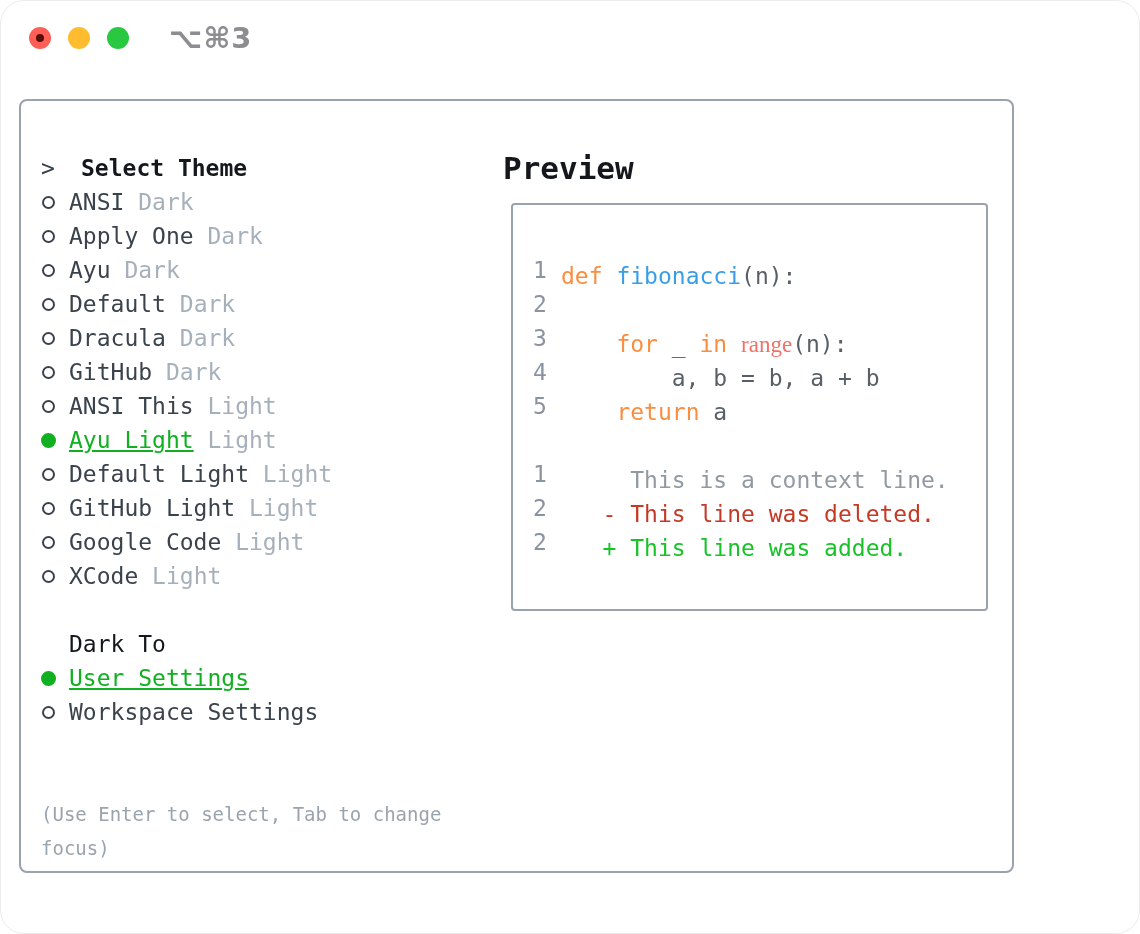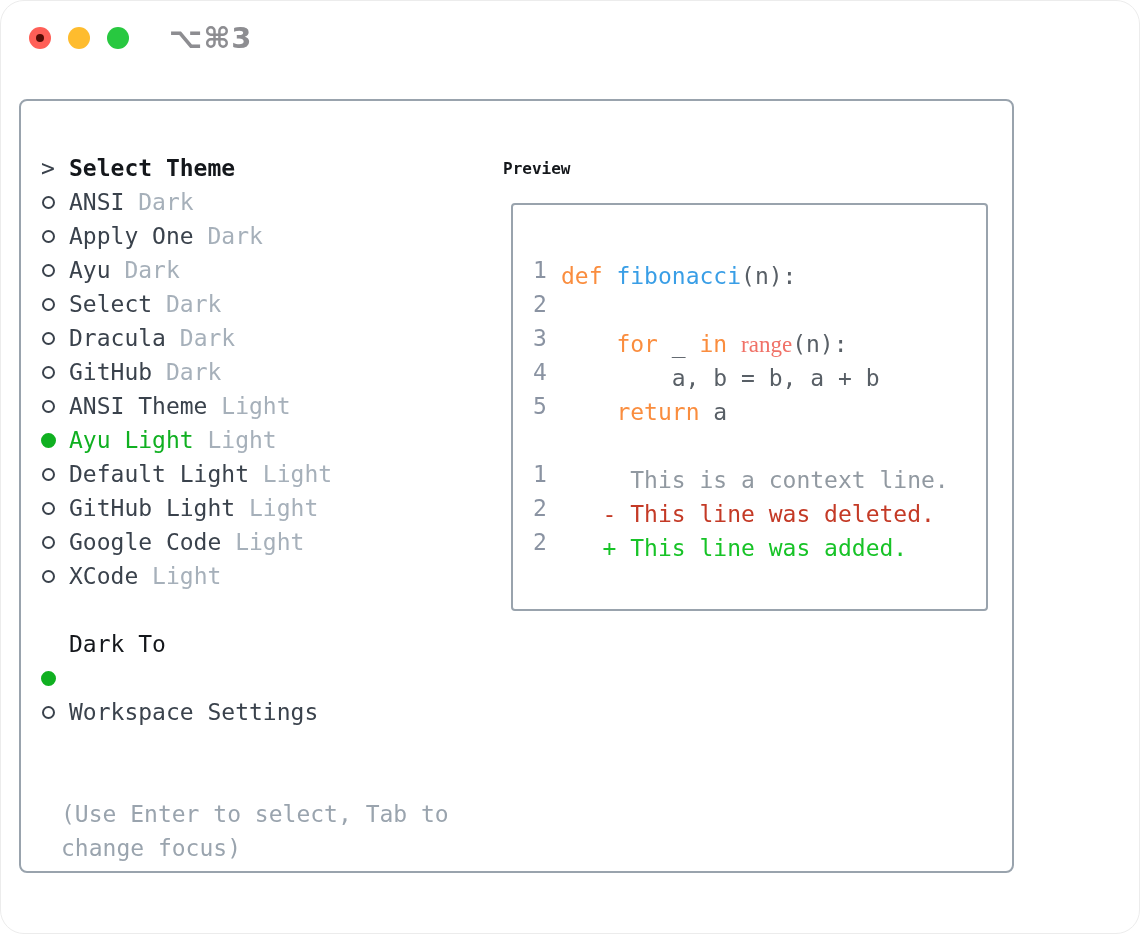--- a/index.html
+++ b/index.html
@@ -29,34 +29,33 @@
     position:absolute; left:18px; top:98px; width:995px; height:774px;
     border:2px solid var(--border-gray); border-radius:8px; background:#ffffff;
   }
 
   .left-col { position:absolute; left:20px; top:50px; width:445px; }
   .row { display:flex; align-items:center; height:34px; font-size:23px; color:var(--name-dark); }
   .marker { width:28px; flex:0 0 28px; display:flex; align-items:center; }
   .prefix-char { color:var(--name-dark); }
   .circle { width:13px; height:13px; border-radius:50%; border:2px solid var(--name-dark); margin-left:1px; }
   .circle.sel { background:var(--accent-green); border-color:var(--accent-green); width:15px; height:15px; margin-left:0; }
-  .hdr { font-weight:bold; color:var(--header-black); }
+  .hdr { font-weight:bold; color:var(--header-black);margin-left:12px; }
   .name {}
-  .name.green { color:var(--accent-green); }
+  .name.green { color:var(--accent-green);text-decoration:underline; }
   .variant { color:var(--variant-gray); white-space:pre; }
   .spacer { height:34px; }
   .hint {
-    width:430px; font-size:23px; line-height:34px; color:var(--hint-gray);
+    width:430px; font-size:19px; line-height:34px; color:var(--hint-gray);
     margin-top:0;
-    margin-left:20px;
   }
 
   
   .preview-header { position:absolute; left:482px; top:50px; height:34px; display:flex; align-items:center;
-    font-size:16px; font-weight:bold; color:var(--header-black); }
+    font-size:31px; font-weight:bold; color:var(--header-black); }
   .preview-box {
     position:absolute; left:490px; top:102px; width:477px; height:408px;
     border:2px solid var(--border-gray); border-radius:4px; background:#ffffff;
     padding:48px 0 0 20px; overflow:hidden;
   }
   .code-row { display:flex; height:34px; align-items:center; font-size:23px; }
   .gutter { width:28px; flex:0 0 28px; color:var(--gutter-gray); white-space:pre; }
   .code-content { font-family:inherit; font-size:23px; white-space:pre; color:var(--code-fg);margin-top:12px; }
 </style>
 </head>
@@ -104,42 +103,42 @@
             <span class="marker">
               <span class="circle"></span>
             </span>
             <span class="name">Ayu</span>
             <span class="variant"> Dark</span>
           </div>
           <div class="row">
             <span class="marker">
               <span class="circle"></span>
             </span>
-            <span class="name">Select</span>
+            <span class="name">Default</span>
             <span class="variant"> Dark</span>
           </div>
           <div class="row">
             <span class="marker">
               <span class="circle"></span>
             </span>
             <span class="name">Dracula</span>
             <span class="variant"> Dark</span>
           </div>
           <div class="row">
             <span class="marker">
               <span class="circle"></span>
             </span>
             <span class="name">GitHub</span>
             <span class="variant"> Dark</span>
           </div>
           <div class="row">
             <span class="marker">
               <span class="circle"></span>
             </span>
-            <span class="name">ANSI Theme</span>
+            <span class="name">ANSI This</span>
             <span class="variant"> Light</span>
           </div>
           <div class="row">
             <span class="marker">
               <span class="circle sel"></span>
             </span>
             <span class="name green">Ayu Light</span>
             <span class="variant"> Light</span>
           </div>
           <div class="row">
@@ -177,20 +176,21 @@
       <div class="row">
         <span class="marker"></span>
         <span style="color:var(--header-black)">Dark To</span>
       </div>
 
       <div id="apply-list">
           <div class="row">
             <span class="marker">
               <span class="circle sel"></span>
             </span>
+            <span class="name green">User Settings</span>
           </div>
           <div class="row">
             <span class="marker">
               <span class="circle"></span>
             </span>
             <span class="name">Workspace Settings</span>
           </div>
         </div>
 
       <div class="spacer"></div>

